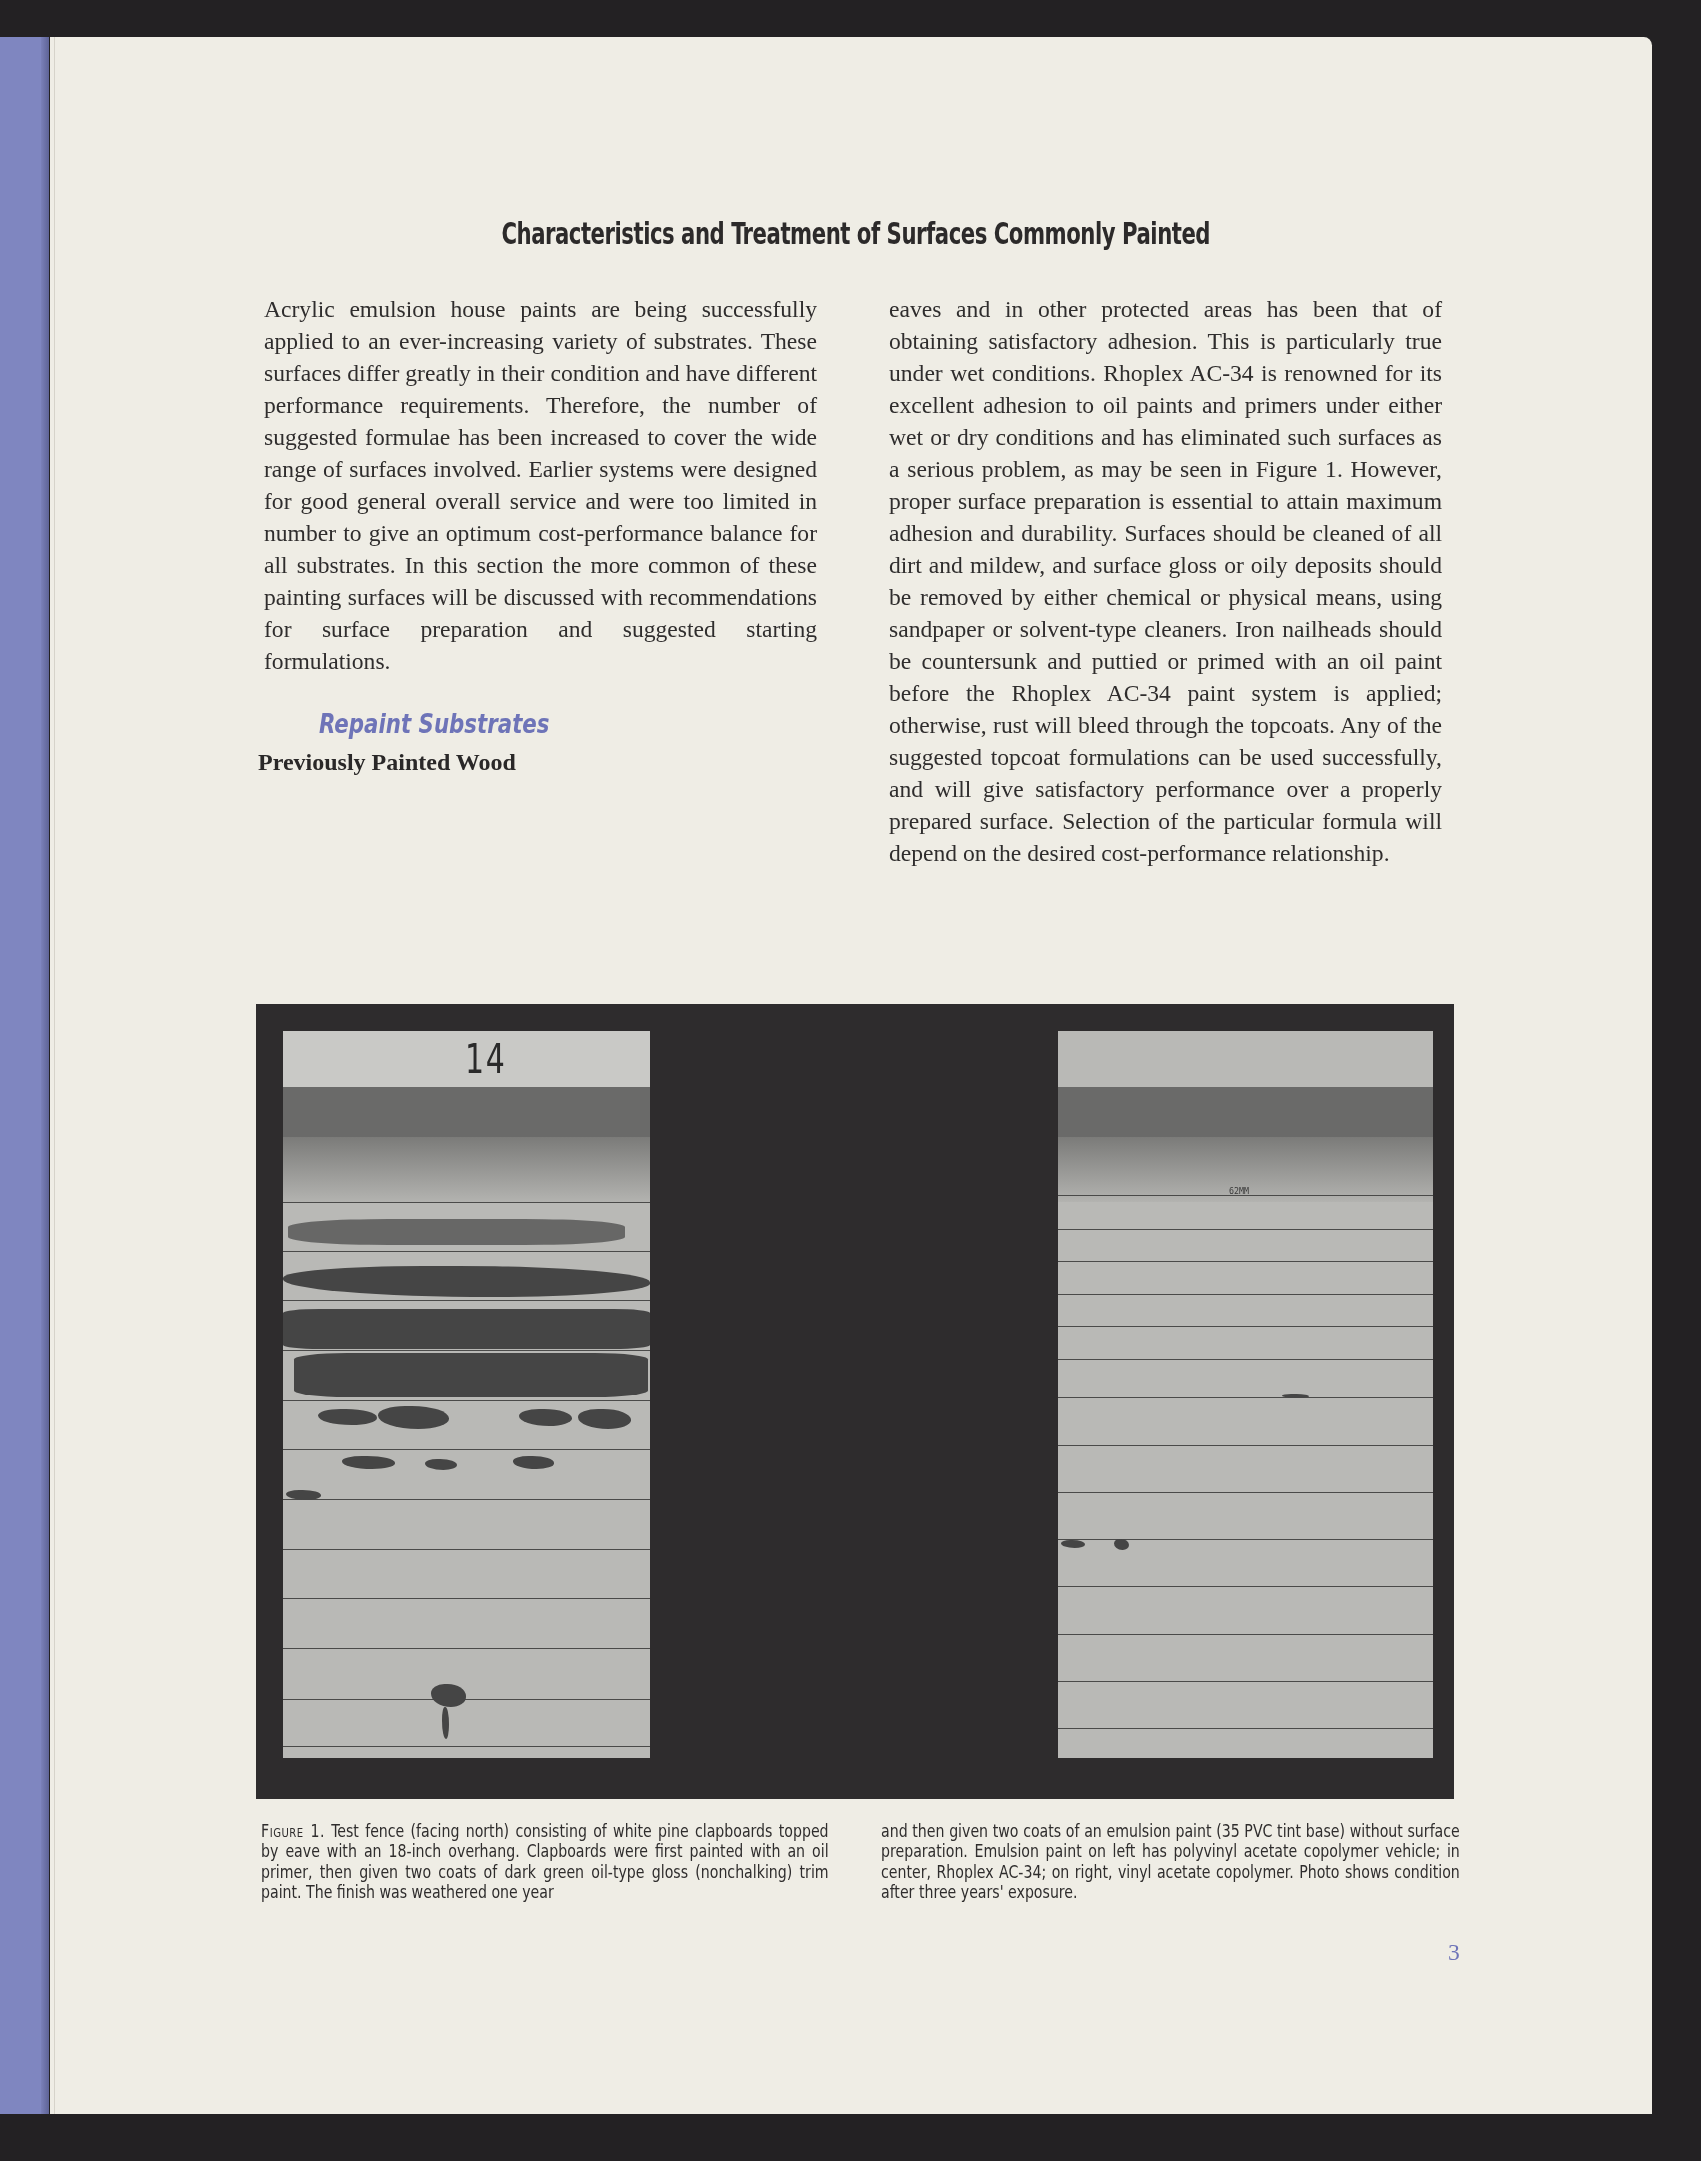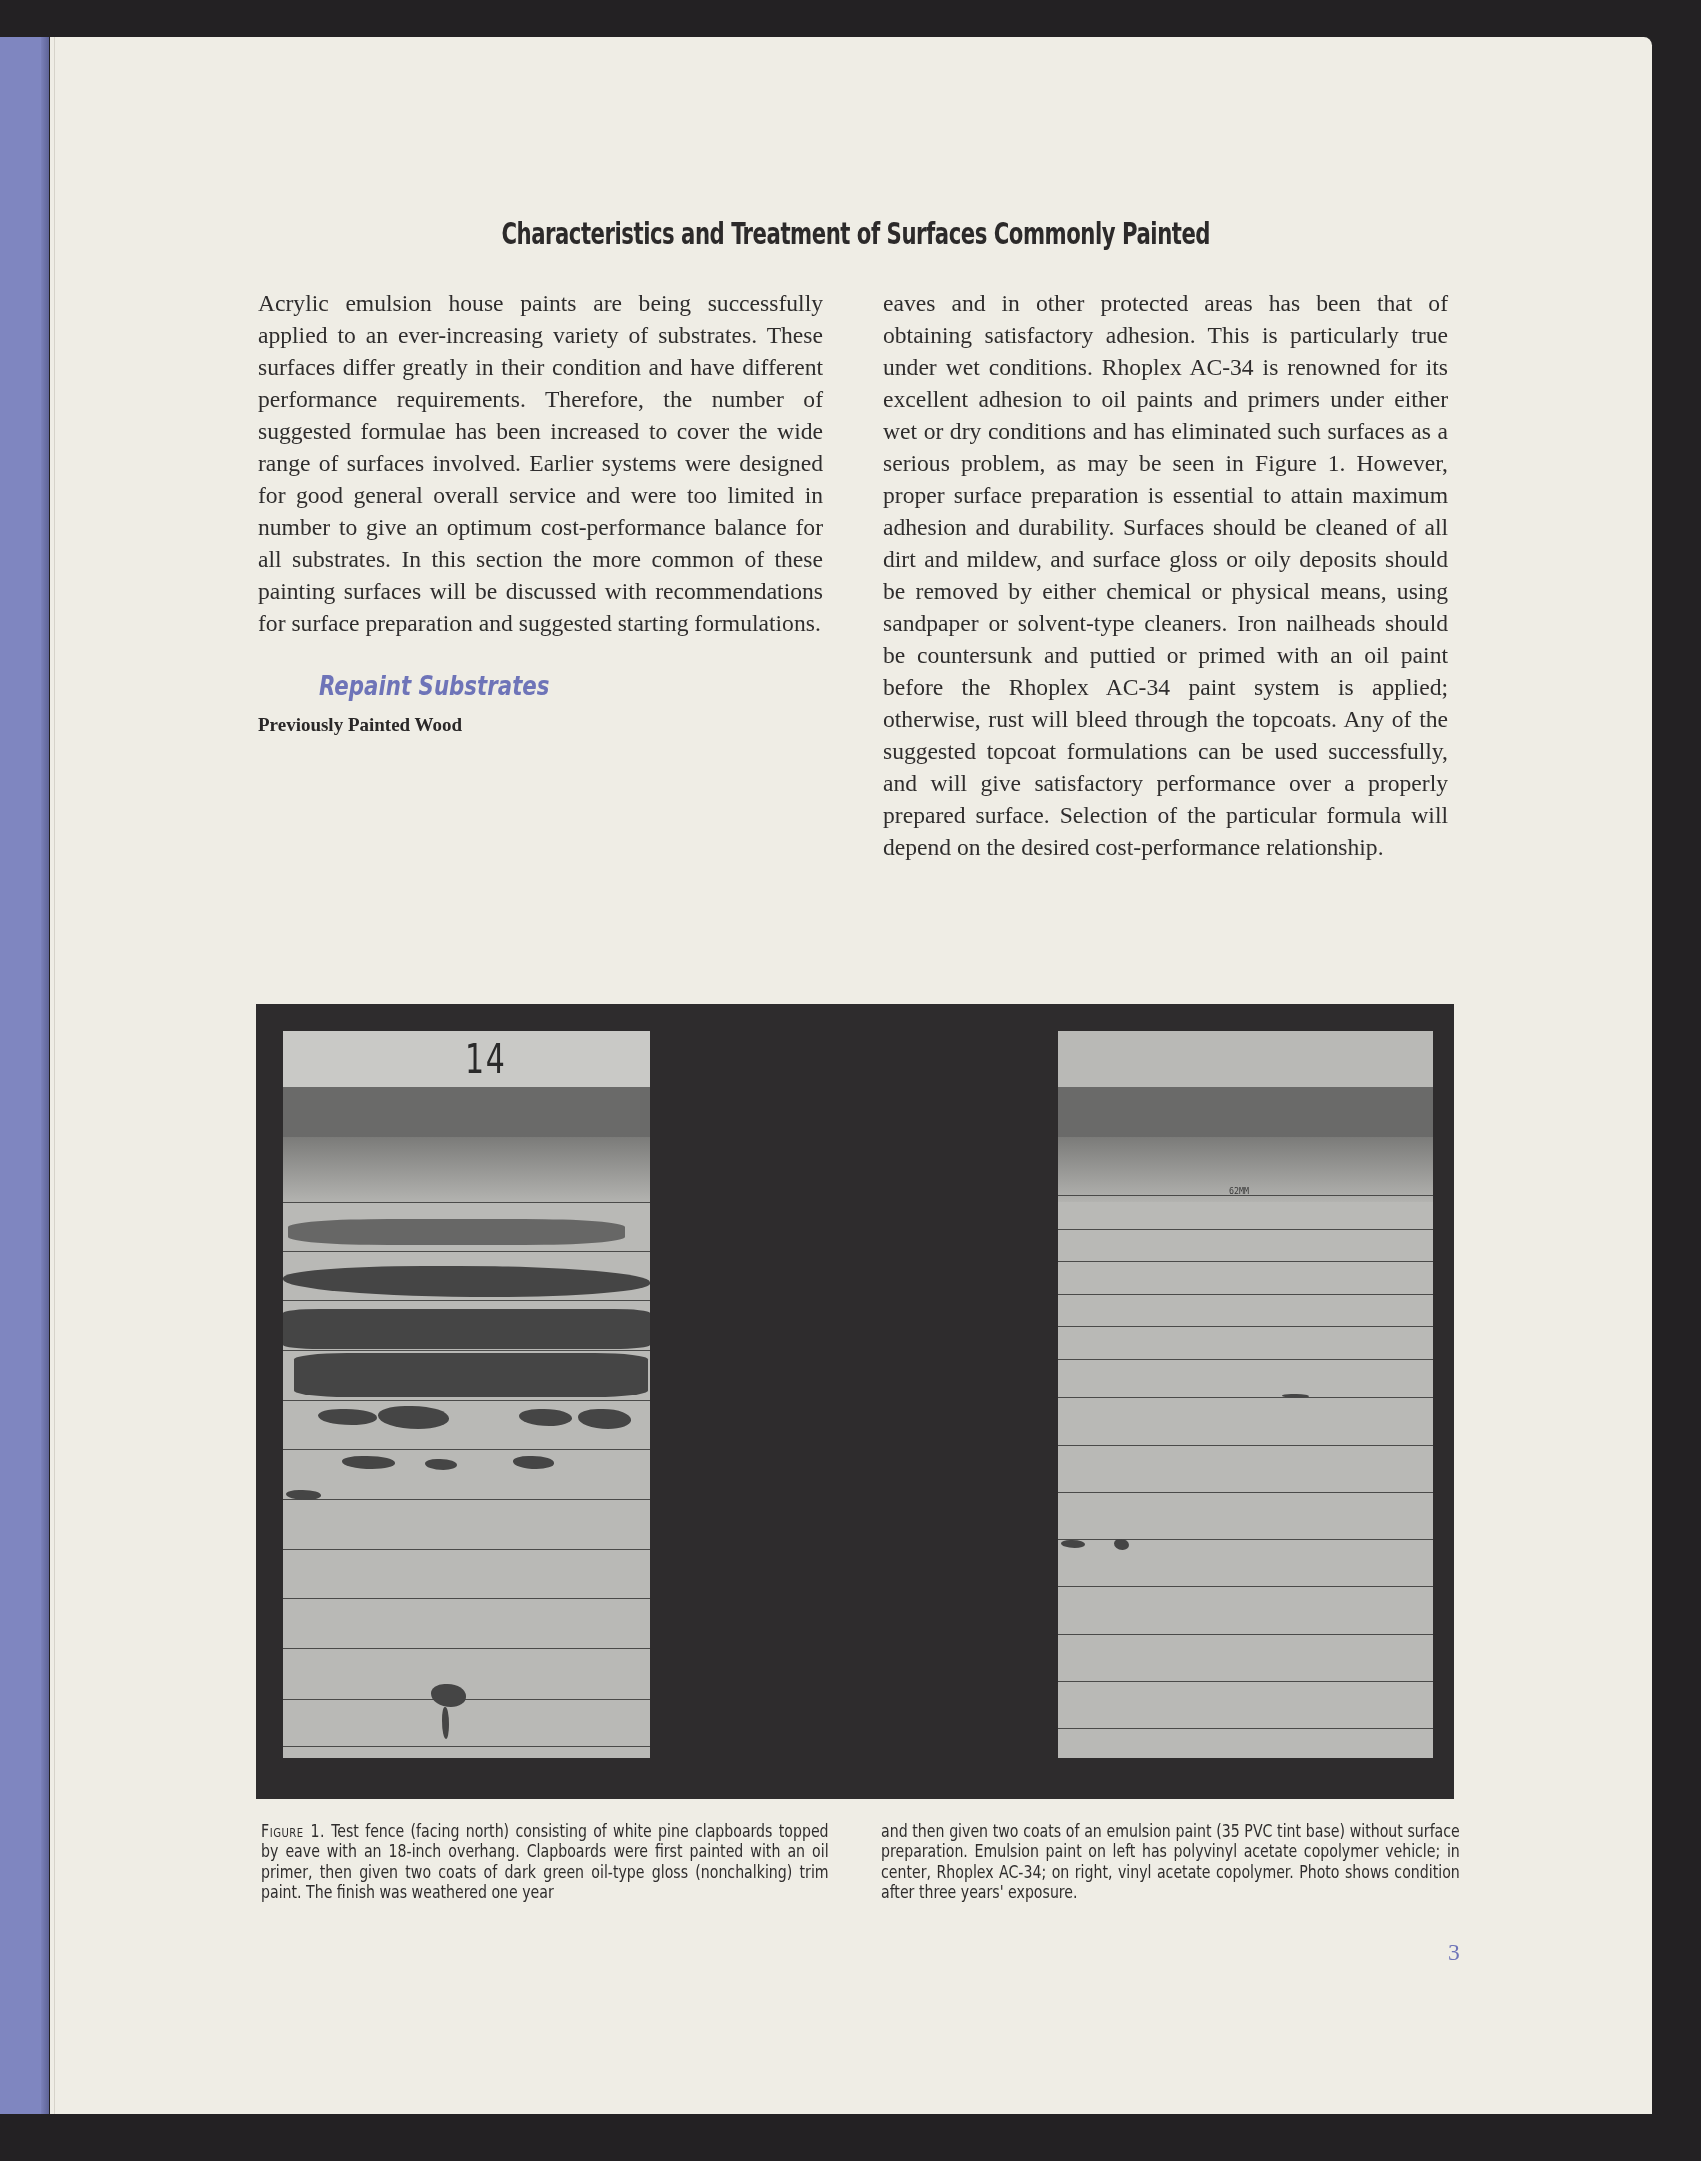--- a/index.html
+++ b/index.html
@@ -29,29 +29,29 @@
     position: absolute; left: 414px; top: 217px; width: 874px;
     text-align: center;
     font-family: "DejaVu Sans Condensed", "DejaVu Sans", sans-serif;
     font-weight: bold; font-size: 29.5px; color: #2c2a2a;
     letter-spacing: -0.6px; transform: scaleX(0.80); transform-origin: center;
     white-space: nowrap;
   }
   .col { position: absolute; color: #2f2d2d; font-size: 23.6px; line-height: 32px; }
   .col-left { left: 258px; top: 287px; width: 565px; }
   .col-right { left: 883px; top: 287px; width: 565px; }
-  .para { text-align: justify; margin: 0; }
+  .para { text-align: justify; margin: 6px; }
   .section-heading {
     margin: 31px 0 0 61px;
     font-family: "DejaVu Sans", sans-serif; font-weight: bold; font-style: italic;
     font-size: 26px; line-height: 33px; color: #6e74b8;
     transform: scaleX(0.82); transform-origin: left; white-space: nowrap;
   }
   .sub-heading {
-    margin: 4.7px 0 0 0; font-weight: bold; font-size: 19px; line-height: 33px; color: #2a2828;
+    margin: 4.7px 0 0 0; font-weight: bold; font-size: 24px; line-height: 33px; color: #2a2828;
   }
   .italic-sub {
     margin: 5.9px 0 0 61px; font-style: italic; font-size: 23.6px; line-height: 31px; color: #2f2d2d;
   }
   .after-sub { margin-top: 7px; }
 
   .figure {
     position: absolute; left: 256px; top: 1004px; width: 1198px; height: 795px;
     background: #2e2c2d;
   }

